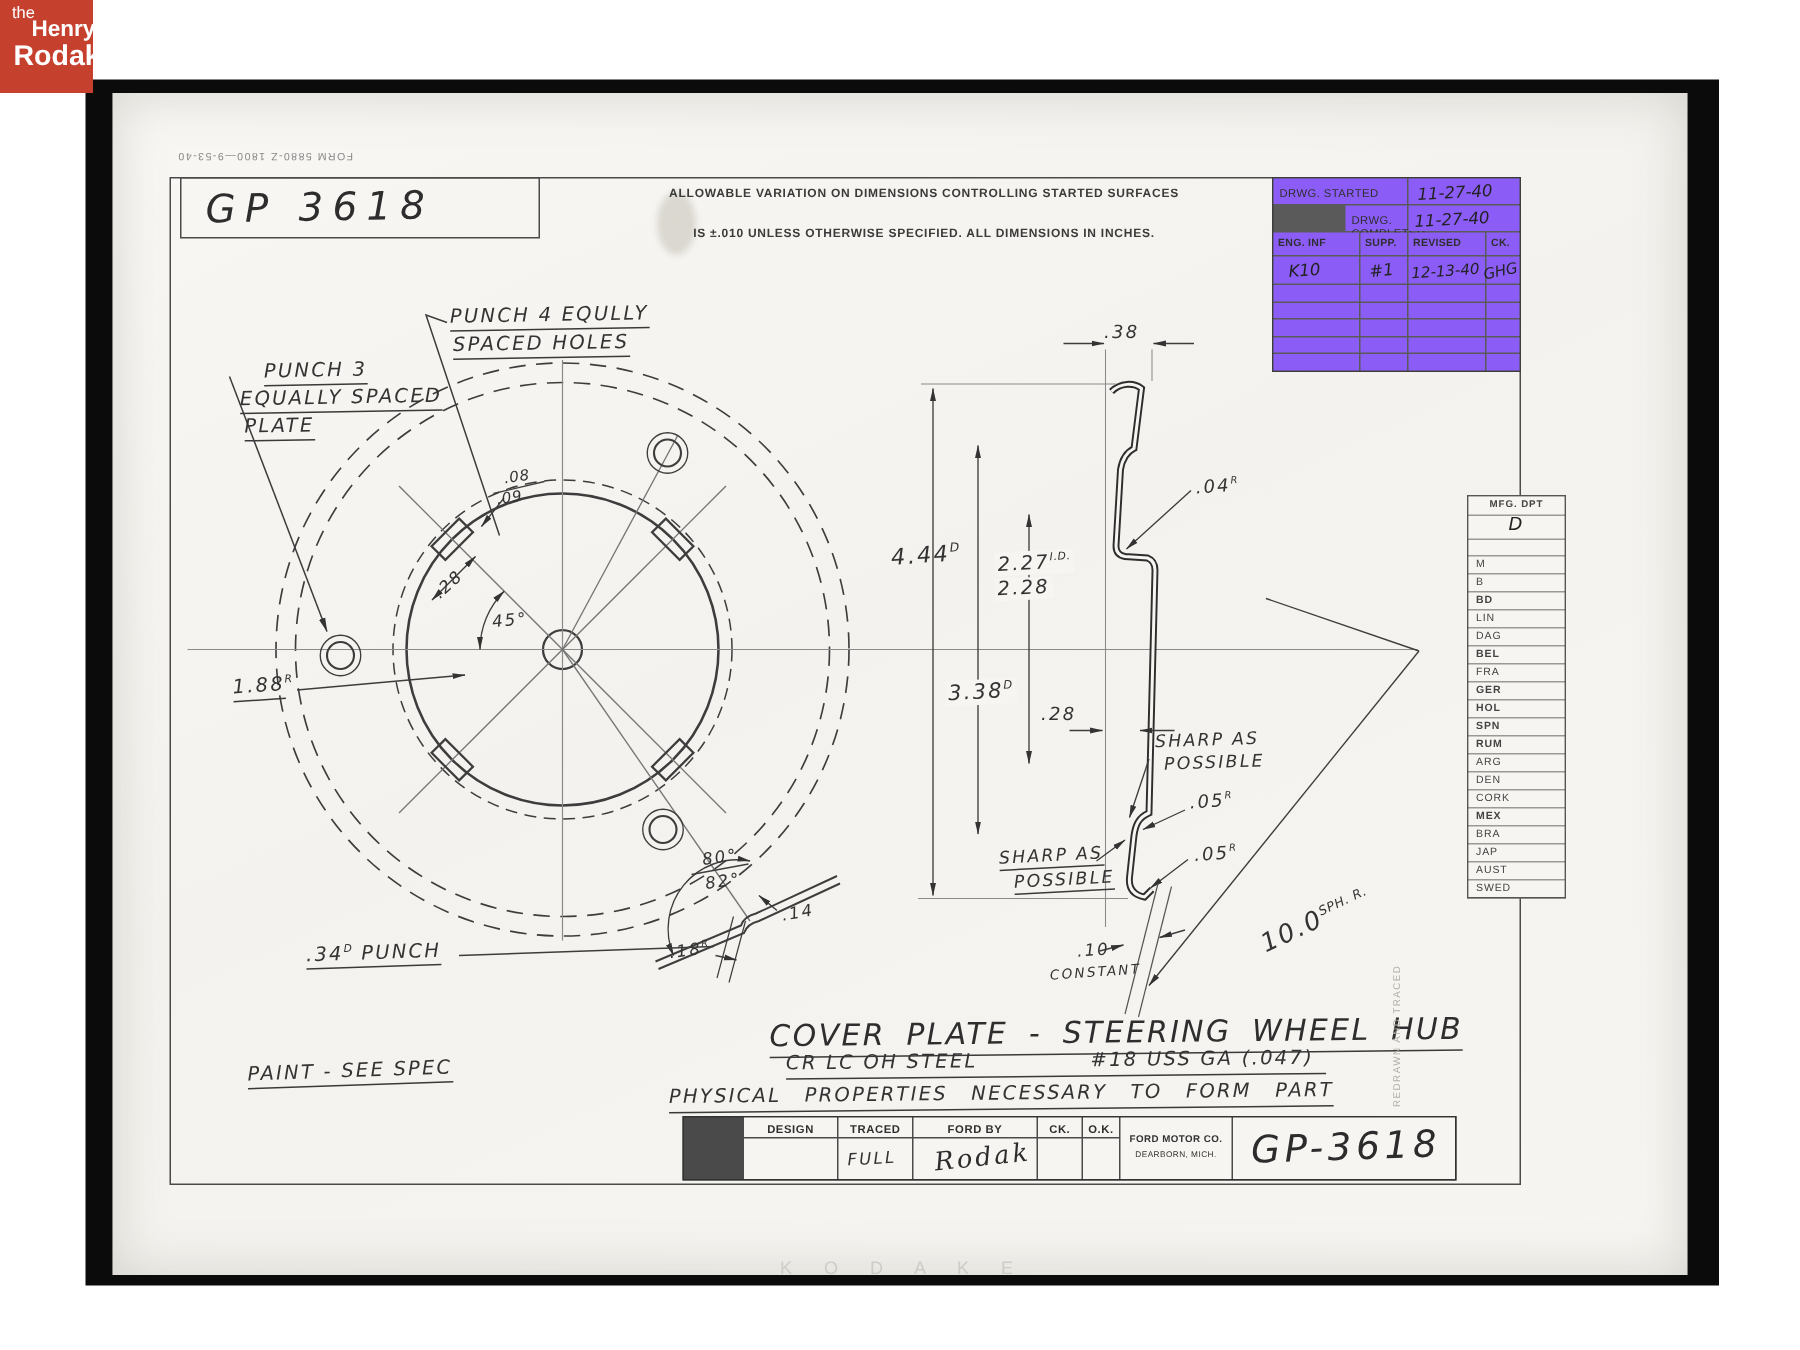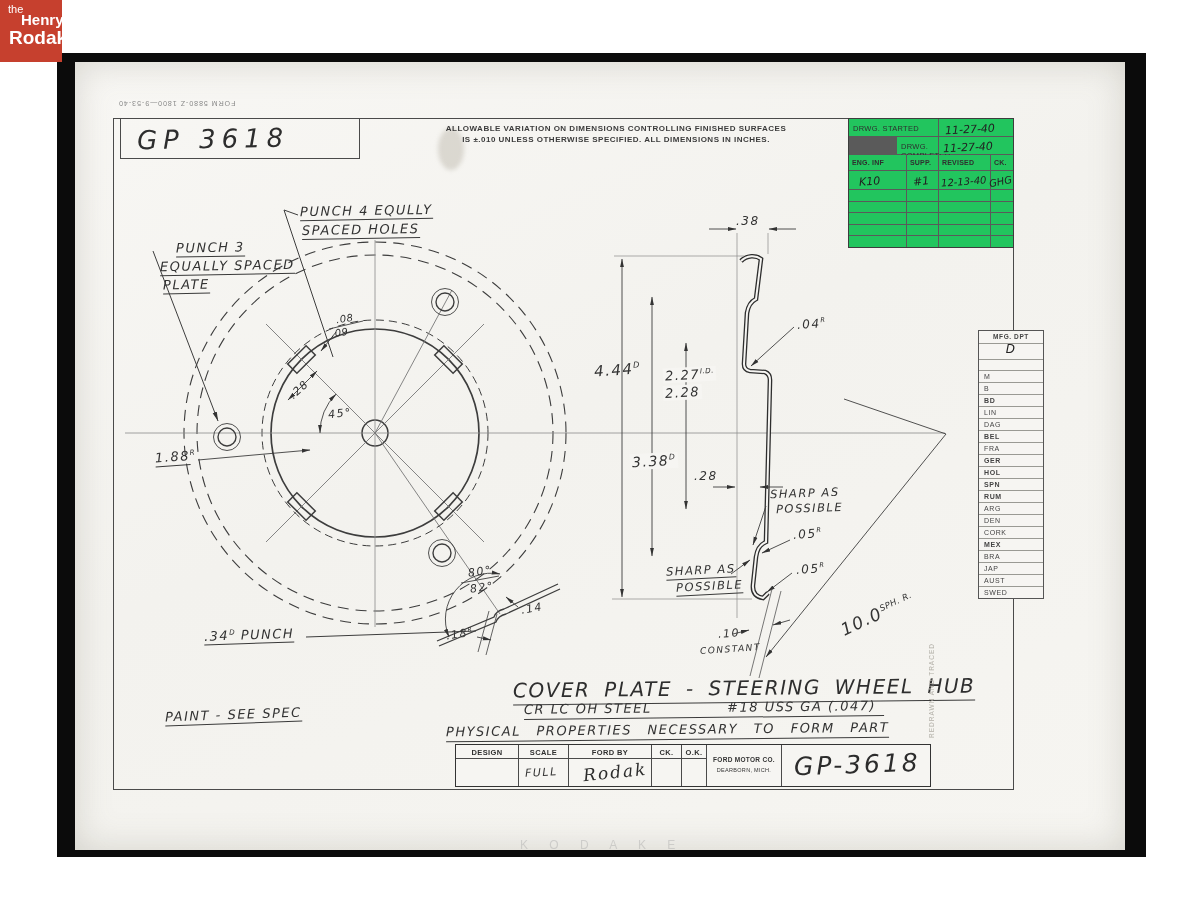--- a/index.html
+++ b/index.html
@@ -14,33 +14,33 @@
   .gp-box{left:120px;top:118px;width:238px;height:39px;border:1.5px solid #4a4a4a;}
   .hw{font-family:"DejaVu Sans", sans-serif;font-style:italic;color:#333;letter-spacing:1.5px;white-space:nowrap;}
   .pr{font-family:"Liberation Sans", sans-serif;color:#333;white-space:nowrap;}
   .sup{font-size:.55em;vertical-align:super;letter-spacing:.5px;}
   .u{border-bottom:1.2px solid #3a3a3a;padding-bottom:1px;}
   .mask{background:#f6f5f2;padding:0 2px;}
   
   .rev{left:848px;top:118px;display:grid;grid-template-columns:57px 31px 51px 22px;
        grid-template-rows:17px 17px 15px 18px repeat(5,10.5px);gap:1px;background:#5a5a5a;
        border:1.5px solid #3d3d3d;}
-  .rev>div{background:#22c55e;overflow:visible;}
+  .rev>div{background:#8b5cf6;overflow:visible;}
   .rc-lab{font-size:7.5px;color:#2f2f2f;padding:5px 0 0 4px;letter-spacing:.3px;}
   .rc-hd{font-size:7px;font-weight:bold;color:#2f2f2f;padding:4px 0 0 3px;letter-spacing:.2px;}
   .rc-hw{font-family:"DejaVu Sans",sans-serif;font-style:italic;font-size:11px;color:#222;
          white-space:nowrap;}
   
   .mfg{left:978px;top:330px;display:grid;grid-template-columns:64px;
        grid-template-rows:12px 15px 10px repeat(19,11px);gap:1px;background:#9a9a94;
        border:1px solid #555;}
   .mfg>div{background:#f6f5f2;font-size:7px;color:#444;padding-left:5px;letter-spacing:.6px;line-height:11px;}
   
   .tt{left:455px;top:744px;display:grid;grid-template-columns:62px 49px 82px 29px 24px 74px 148px;
-      grid-template-rows:13px 27px;gap:1px;background:#4a4a4a;border:1.5px solid #333;}
+      grid-template-rows:13px 27px;gap:1px;background:#4a4a4a;border:1.5px solid #333;padding-left:40px;}
   .tt>div{background:#f6f5f2;}
   .tt-hd{font-size:7.5px;font-weight:bold;color:#2f2f2f;text-align:center;padding-top:3px;letter-spacing:.4px;}
   .logo{left:0;top:0;width:62px;height:62px;background:#c6402e;z-index:9;color:#fff;}
   .stain{border-radius:50%;filter:blur(2px);}
   svg{pointer-events:none;}
 </style>
 </head>
 <body>
 
 <div class="abs photo"></div>
@@ -49,22 +49,22 @@
 
 <div class="abs stain" style="left:438px;top:128px;width:26px;height:42px;background:rgba(140,130,110,.25);"></div>
 <div class="abs stain" style="left:1018px;top:560px;width:18px;height:24px;background:rgba(140,130,110,.18);"></div>
 
 <div class="abs border-rect"></div>
 <div class="abs gp-box"></div>
 <div class="abs hw" style="left:137px;top:124px;font-size:26px;letter-spacing:6px;transform:rotate(-1deg);color:#2d2d2d;">GP 3618</div>
 <div class="abs pr" style="left:118px;top:100px;font-size:7px;color:#888;letter-spacing:1px;transform:rotate(180deg);">FORM 5880-Z      1800—9-53-40</div>
 
 <div class="abs" style="left:420px;top:124px;width:392px;text-align:center;">
-  <div class="pr" style="font-size:8px;font-weight:bold;color:#3b3b3b;letter-spacing:.5px;">ALLOWABLE VARIATION ON DIMENSIONS CONTROLLING FINISHED SURFACES</div>
-  <div class="pr" style="font-size:8px;font-weight:bold;color:#3b3b3b;letter-spacing:.5px;margin-top:2px;">IS ±.010 UNLESS OTHERWISE SPECIFIED.   ALL DIMENSIONS IN INCHES.</div>
+  <div class="pr" style="font-size:8px;font-weight:bold;color:#3b3b3b;letter-spacing:.5px;">ALLOWABLE VARIATION ON DIMENSIONS CONTROLLING STARTED SURFACES</div>
+  <div class="pr" style="font-size:8px;font-weight:bold;color:#3b3b3b;letter-spacing:.5px;margin-top:18px;">IS ±.010 UNLESS OTHERWISE SPECIFIED.   ALL DIMENSIONS IN INCHES.</div>
 </div>
 
 <div class="abs rev">
   <div class="rc-lab" style="grid-column:1/3;">DRWG. STARTED</div>
   <div style="grid-column:3/5;"><span class="rc-hw" style="display:inline-block;transform:rotate(-3deg);margin:2px 0 0 6px;">11-27-40</span></div>
   <div class="rc-lab" style="grid-column:1/3;margin-left:48px;">DRWG. COMPLETED</div>
   <div style="grid-column:3/5;"><span class="rc-hw" style="display:inline-block;transform:rotate(-3deg);margin:2px 0 0 4px;">11-27-40</span></div>
   <div class="rc-hd">ENG. INF</div>
   <div class="rc-hd">SUPP.</div>
   <div class="rc-hd">REVISED</div>
@@ -229,21 +229,21 @@
 <div class="abs hw u" style="left:165px;top:707px;font-size:13px;transform:rotate(-2deg);">PAINT - SEE SPEC</div>
 <div class="abs hw" style="left:513px;top:676px;font-size:20px;letter-spacing:1.5px;word-spacing:6px;border-bottom:1.5px solid #3a3a3a;padding-bottom:2px;transform:rotate(-0.6deg);color:#2e2e2e;">COVER PLATE - STEERING WHEEL HUB</div>
 <div class="abs" style="left:524px;top:700px;width:360px;border-bottom:1.2px solid #3a3a3a;padding-bottom:2px;display:flex;justify-content:space-between;transform:rotate(-0.6deg);">
   <span class="hw" style="font-size:13px;">CR LC OH STEEL</span>
   <span class="hw" style="font-size:13px;padding-right:8px;">#18 USS GA (.047)</span>
 </div>
 <div class="abs hw" style="left:446px;top:722px;font-size:13px;letter-spacing:1.5px;word-spacing:10px;border-bottom:1.5px solid #3a3a3a;padding-bottom:2px;transform:rotate(-0.6deg);">PHYSICAL PROPERTIES NECESSARY TO FORM PART</div>
 
 <div class="abs tt">
   <div class="tt-hd">DESIGN</div>
-  <div class="tt-hd">SCALE</div>
+  <div class="tt-hd">TRACED</div>
   <div class="tt-hd">FORD BY</div>
   <div class="tt-hd">CK.</div>
   <div class="tt-hd">O.K.</div>
   <div style="grid-row:1/3;grid-column:6;">
     <div class="pr" style="font-size:6.5px;font-weight:bold;text-align:center;margin-top:11px;letter-spacing:.3px;">FORD MOTOR CO.</div>
     <div class="pr" style="font-size:5.5px;text-align:center;margin-top:4px;letter-spacing:.3px;">DEARBORN, MICH.</div>
   </div>
   <div style="grid-row:1/3;grid-column:7;">
     <span class="hw" style="display:inline-block;font-size:25px;letter-spacing:3px;margin:5px 0 0 12px;transform:rotate(-2deg);color:#2c2c2c;">GP-3618</span>
   </div>

